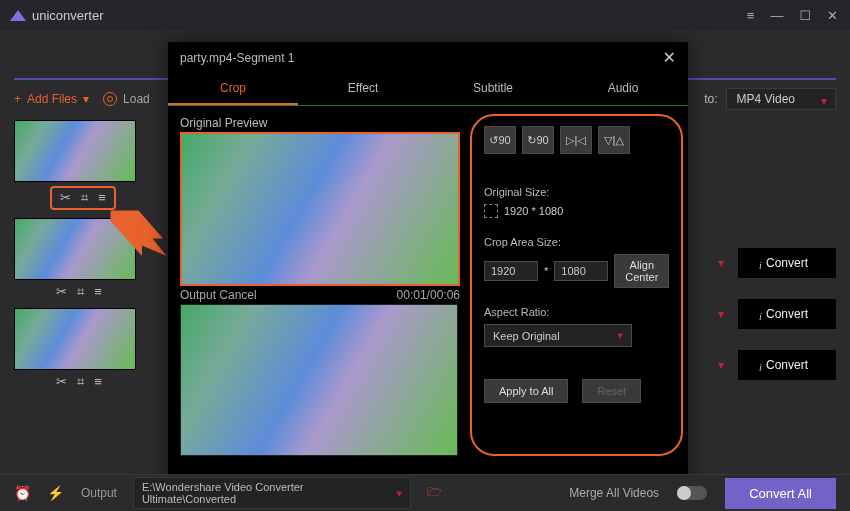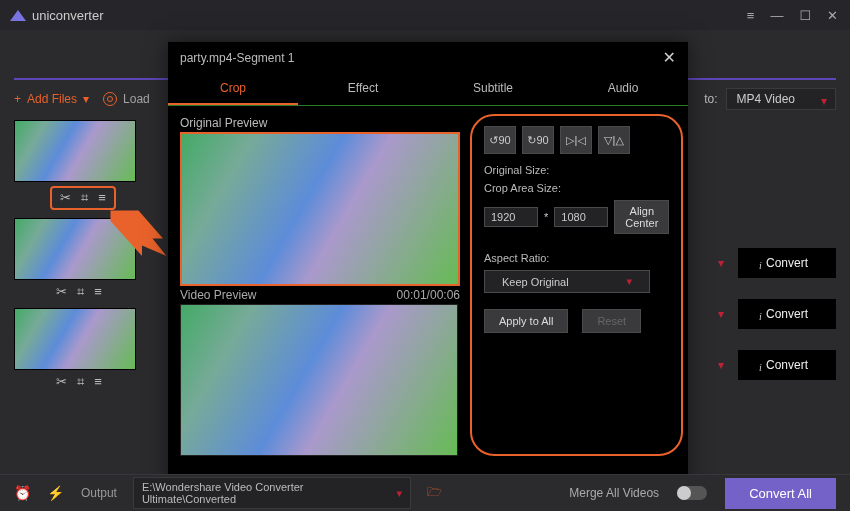--- a/index.html
+++ b/index.html
@@ -77,23 +77,23 @@
 .prev-row2{display:flex;justify-content:space-between;padding:2px 0}
 
 .controls{flex:1;border:2px solid #e9622b;border-radius:24px;padding:10px 12px;position:relative}
 .ctl-label{font-size:11px;color:#bbb;margin:6px 0}
 .rot-row{display:flex;gap:6px}
 .rot-btn{width:30px;height:26px;background:#3a3a3d;border:1px solid #4a4a4d;display:flex;align-items:center;justify-content:center;font-size:11px;color:#ccc;cursor:pointer}
 .sz-row{display:flex;align-items:center;gap:6px;font-size:11px;color:#ccc}
 .sz-icon{width:12px;height:12px;border:1px dashed #888}
 .crop-inp{background:#232326;border:1px solid #4a4a4d;padding:3px 6px;width:40px;color:#ccc;font-size:11px}
 .align-btn{background:#3a3a3d;border:1px solid #4a4a4d;padding:4px 10px;color:#ddd;font-size:11px;cursor:pointer}
-.aspect-sel{background:#232326;border:1px solid #4a4a4d;padding:4px 17px;width:130px;display:flex;justify-content:space-between;align-items:center;color:#ccc;font-size:11px;cursor:pointer}
+.aspect-sel{background:#232326;border:1px solid #4a4a4d;padding:4px 8px;width:130px;display:flex;justify-content:space-between;align-items:center;color:#ccc;font-size:11px;cursor:pointer}
 .aspect-sel .caret{color:#b23}
-.apply-row{display:flex;gap:14px;margin-top:16px}
+.apply-row{display:flex;gap:14px;margin-top:32px}
 .apply-btn{background:#3a3a3d;border:1px solid #4a4a4d;padding:5px 14px;color:#ddd;font-size:11px;cursor:pointer}
 .apply-btn.dis{color:#666}
 
 .modal-foot{position:absolute;bottom:8px;left:12px;right:12px;display:flex;justify-content:space-between;align-items:center}
 .play-ctl{display:flex;align-items:center;gap:10px;color:#888}
 .play-ctl .pbtn{width:20px;height:20px;border:1px solid #666;border-radius:50%;display:flex;align-items:center;justify-content:center;font-size:10px;cursor:pointer}
 .seek{width:125px;height:3px;background:#555;position:relative}
 .seek .fill{position:absolute;left:0;top:0;height:3px;width:32%;background:#e9622b}
 .seek .knob{position:absolute;left:32%;top:-3px;width:9px;height:9px;background:#eee;border-radius:50%}
 .okcancel{display:flex;gap:10px;}
@@ -227,37 +227,41 @@
     <div class="tab">Subtitle</div>
     <div class="tab">Audio</div>
   </div>
 
   <div class="modal-body">
 
     <div class="previews">
       <div class="prev-label">Original Preview</div>
       <div class="prev-box original"></div>
       <div class="prev-row2">
-        <span>Video Preview</span>
+        <span>Output Cancel</span>
         <span>00:01/00:06</span>
       </div>
       <div class="prev-box"></div>
     </div>
 
     <div class="controls">
       <div class="rot-row">
         <div class="rot-btn">↺90</div>
         <div class="rot-btn">↻90</div>
         <div class="rot-btn">▷|◁</div>
         <div class="rot-btn">▽|△</div>
       </div>
 
-      <div class="ctl-label" style="margin-top:10px">Original Size:</div>
-
-      <div class="ctl-label" style="margin-top:4px">Crop Area Size:</div>
+      <div class="ctl-label" style="margin-top:32px">Original Size:</div>
+      <div class="sz-row">
+        <span class="sz-icon"></span>
+        <span>1920 * 1080</span>
+      </div>
+
+      <div class="ctl-label" style="margin-top:18px">Crop Area Size:</div>
       <div class="sz-row">
         <input class="crop-inp" value="1920" style="">
         <span>*</span>
         <input class="crop-inp" value="1080" style="">
         <button class="align-btn">Align Center</button>
       </div>
 
       <div class="ctl-label" style="margin-top:18px">Aspect Ratio:</div>
       <div class="aspect-sel">
         <span>Keep Original</span>

